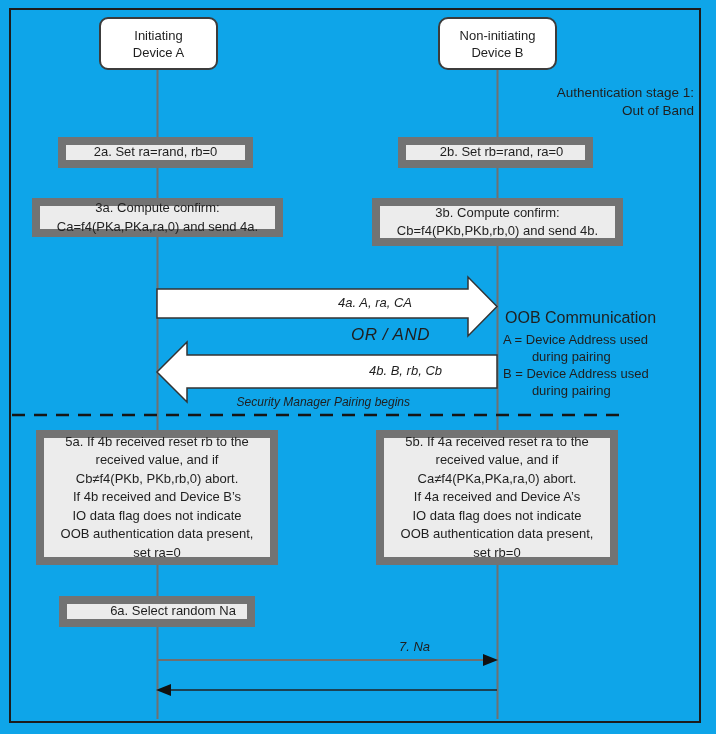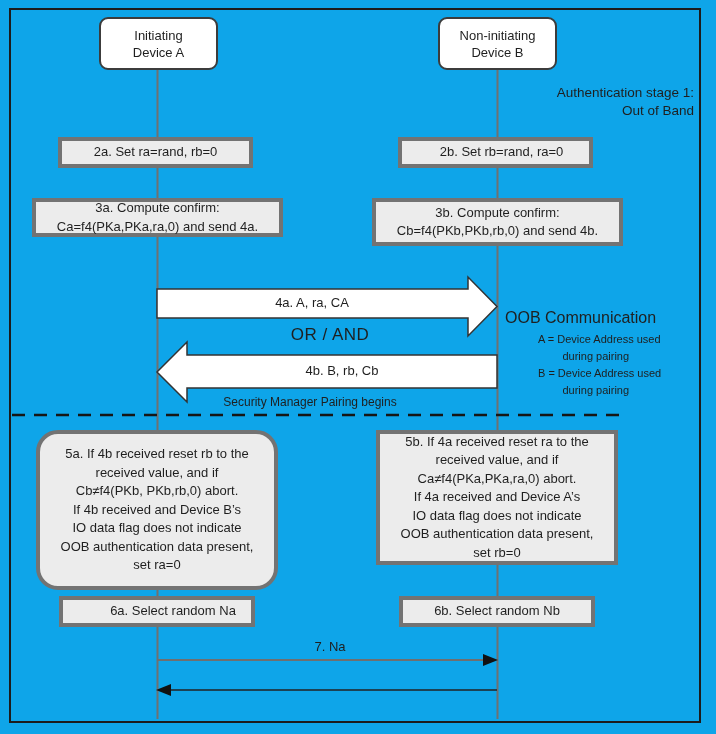--- a/index.html
+++ b/index.html
@@ -8,37 +8,37 @@
     font-family:"Liberation Sans","DejaVu Sans",sans-serif; color:#1f1f1f;
     overflow:hidden;
   }
   .frame {
     position:absolute; left:9px; top:8px; width:692px; height:715px;
     border:2px solid #1c1c1c; box-sizing:border-box;
   }
   svg.lines { position:absolute; left:0; top:0; }
   .box {
     position:absolute; box-sizing:border-box;
-    background:#ececec; border:4px solid #737373;
+    background:#ececec; border:8px solid #737373;
     display:flex; align-items:center; justify-content:center;
     text-align:center; font-size:13px; line-height:18.5px; white-space:pre-line;
   }
   .actor {
     position:absolute; box-sizing:border-box;
     background:#ffffff; border:2px solid #3c3c3c; border-radius:9px;
     display:flex; align-items:center; justify-content:center;
     text-align:center; font-size:13px; line-height:17px; white-space:pre-line;
   }
   .lbl { position:absolute; white-space:pre-line; font-size:13px; }
-  .lbl.center { text-align:center; }
+  .lbl.center { text-align:right;font-style:italic; }
   .stage-note { text-align:right; font-size:13.5px; line-height:18px; }
   .or-and { font-size:17px; letter-spacing:0.5px; }
   .smp { font-size:12px; }
   .oob-title { font-size:16px; }
-  .oob-detail { white-space:pre; font-size:11px; line-height:17px;margin-left:35px; }
+  .oob-detail { white-space:pre; font-size:13px; line-height:17px; }
 </style>
 </head>
 <body>
 
 <div class="canvas">
 
   <div class="frame"></div>
 
   <svg class="lines" width="716" height="734" viewBox="0 0 716 734">
     <line x1="157.5" y1="70" x2="157.5" y2="719" stroke="#707070" stroke-width="2"></line>
@@ -52,21 +52,21 @@
 
     <line x1="157" y1="660" x2="485" y2="660" stroke="#6f6f6f" stroke-width="2.2"></line>
     <polygon points="483,654 498,660 483,666" fill="#111111"></polygon>
 
     <line x1="170" y1="690" x2="497" y2="690" stroke="#222222" stroke-width="1.6"></line>
     <polygon points="171,684 156,690 171,696" fill="#111111"></polygon>
   </svg>
 
   <div class="actor" style="left:99px; top:17px; width:119px; height:53px;">Initiating
 Device A</div>
-  <div class="actor" style="left:438px; top:17px; width:119px; height:53px;">Non-initiating
+  <div class="actor" style="left:438px; top:17px; width:119px; height:53px;border-radius:10px;">Non-initiating
 Device B</div>
 
   <div class="lbl stage-note" style="left:480px; top:84px; width:214px;">Authentication stage 1:
 Out of Band</div>
 
   <div class="box" style="left:58px; top:137px; width:195px; height:31px;">2a. Set ra=rand, rb=0</div>
   <div class="box" style="left:398px; top:137px; width:195px; height:31px;padding-left:12px;">2b. Set rb=rand, ra=0</div>
 
   <div class="box" style="left:32px; top:198px; width:251px; height:39px;">3a. Compute confirm:
 Ca=f4(PKa,PKa,ra,0) and send 4a.</div>
@@ -77,33 +77,32 @@
   <div class="lbl center or-and" style="left:230px; top:325px; width:200px;">OR / AND</div>
   <div class="lbl center" style="left:242px; top:363px; width:200px;">4b. B, rb, Cb</div>
   <div class="lbl center smp" style="left:210px; top:395px; width:200px;">Security Manager Pairing begins</div>
 
   <div class="lbl oob-title" style="left:505px; top:309px;">OOB Communication</div>
   <div class="lbl oob-detail" style="left:503px; top:331px;">A = Device Address used
         during pairing
 B = Device Address used
         during pairing</div>
 
-  <div class="box" style="left:36px; top:430px; width:242px; height:160px;border-radius:22px;">5a. If 4b received reset rb to the
+  <div class="box" style="left:36px; top:430px; width:242px; height:135px;">5a. If 4b received reset rb to the
 received value, and if
 Cb≠f4(PKb, PKb,rb,0) abort.
 If 4b received and Device B’s
 IO data flag does not indicate
 OOB authentication data present,
 set ra=0</div>
   <div class="box" style="left:376px; top:430px; width:242px; height:135px;">5b. If 4a received reset ra to the
 received value, and if
 Ca≠f4(PKa,PKa,ra,0) abort.
 If 4a received and Device A’s
 IO data flag does not indicate
 OOB authentication data present,
 set rb=0</div>
 
   <div class="box" style="left:59px; top:596px; width:196px; height:31px;padding-left:32px;">6a. Select random Na</div>
-  <div class="box" style="left:399px; top:596px; width:196px; height:31px;">6b. Select random Nb</div>
 
   <div class="lbl center" style="left:230px; top:639px; width:200px;">7. Na</div>
 
 </div>
 
 </body></html>

